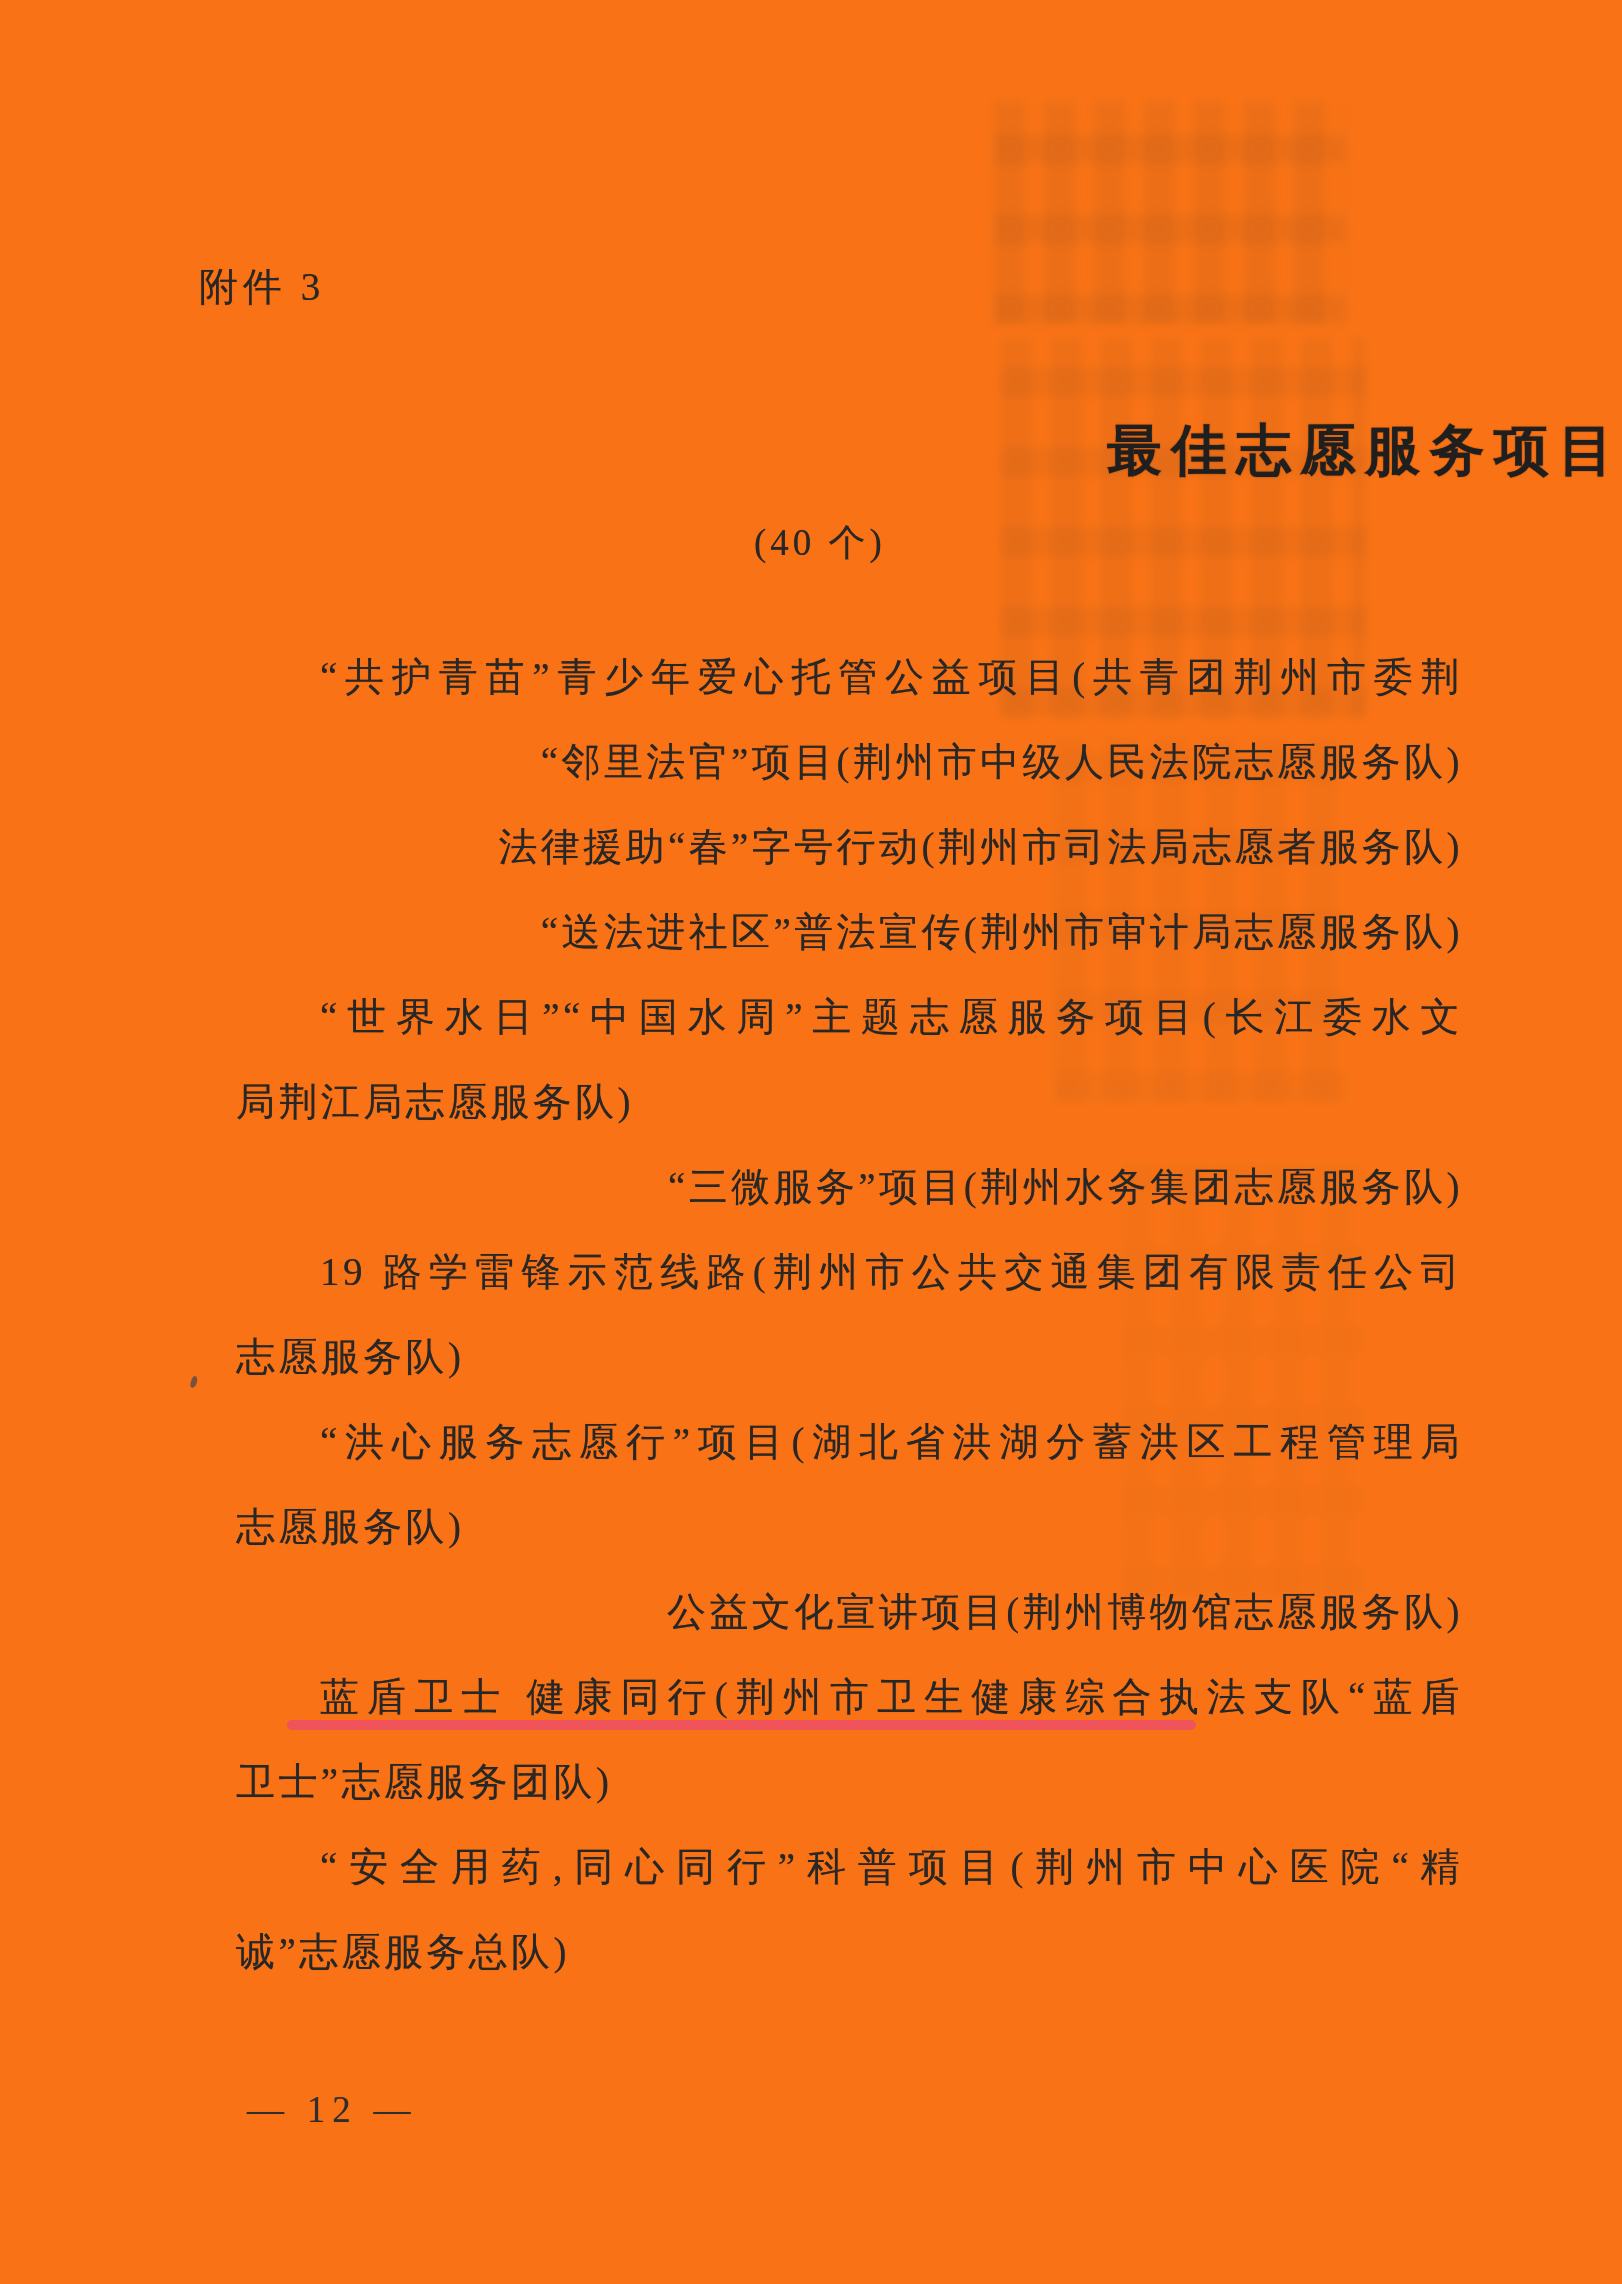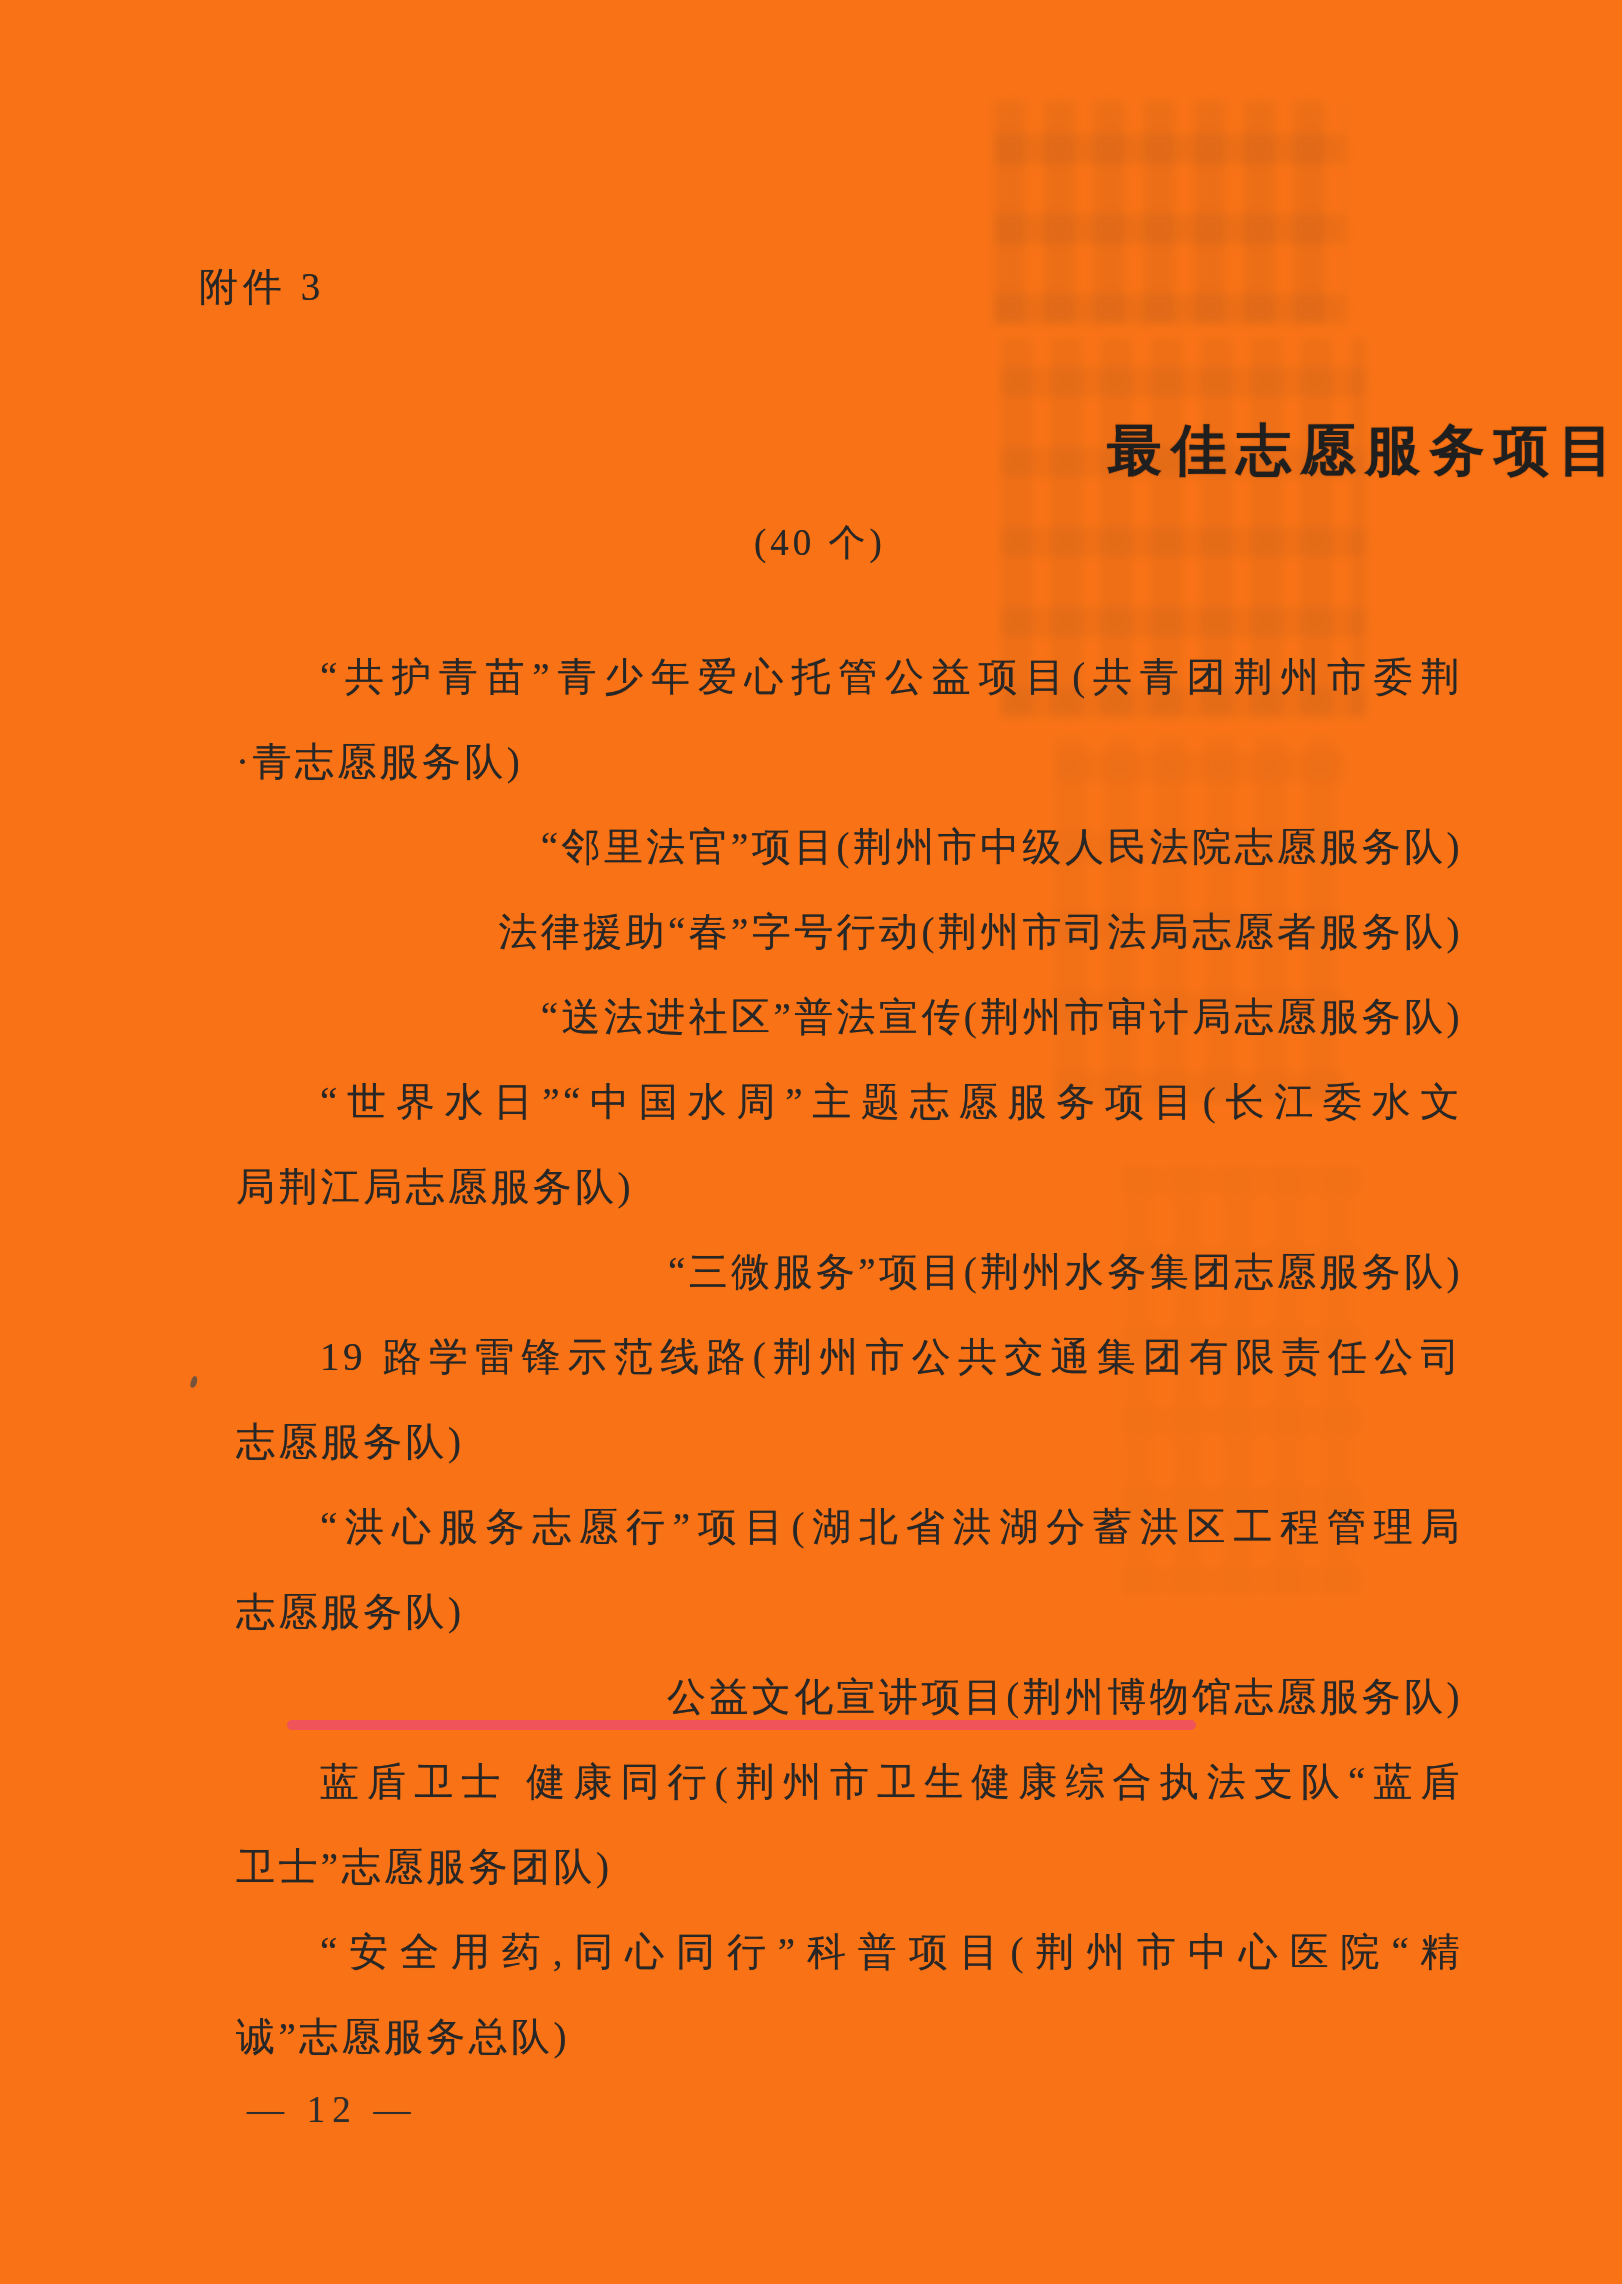--- a/index.html
+++ b/index.html
@@ -110,21 +110,20 @@
   <div class="ink-speck"></div>
 
   <div class="attachment-label ink">附件 3</div>
 
   <div class="doc-title">最佳志愿服务项目</div>
 
   <div class="doc-subtitle ink">(40 个)</div>
 
   <div class="body-text" id="body-lines">
       <div class="text-line ink indent fill">“共护青苗”青少年爱心托管公益项目(共青团荆州市委荆</div>
-      <div class="text-line ink">·青志愿服务队)</div>
       <div class="text-line ink indent">“邻里法官”项目(荆州市中级人民法院志愿服务队)</div>
       <div class="text-line ink indent">法律援助“春”字号行动(荆州市司法局志愿者服务队)</div>
       <div class="text-line ink indent">“送法进社区”普法宣传(荆州市审计局志愿服务队)</div>
       <div class="text-line ink indent fill">“世界水日”“中国水周”主题志愿服务项目(长江委水文</div>
       <div class="text-line ink">局荆江局志愿服务队)</div>
       <div class="text-line ink indent">“三微服务”项目(荆州水务集团志愿服务队)</div>
       <div class="text-line ink indent fill">19 路学雷锋示范线路(荆州市公共交通集团有限责任公司</div>
       <div class="text-line ink">志愿服务队)</div>
       <div class="text-line ink indent fill">“洪心服务志愿行”项目(湖北省洪湖分蓄洪区工程管理局</div>
       <div class="text-line ink">志愿服务队)</div>

